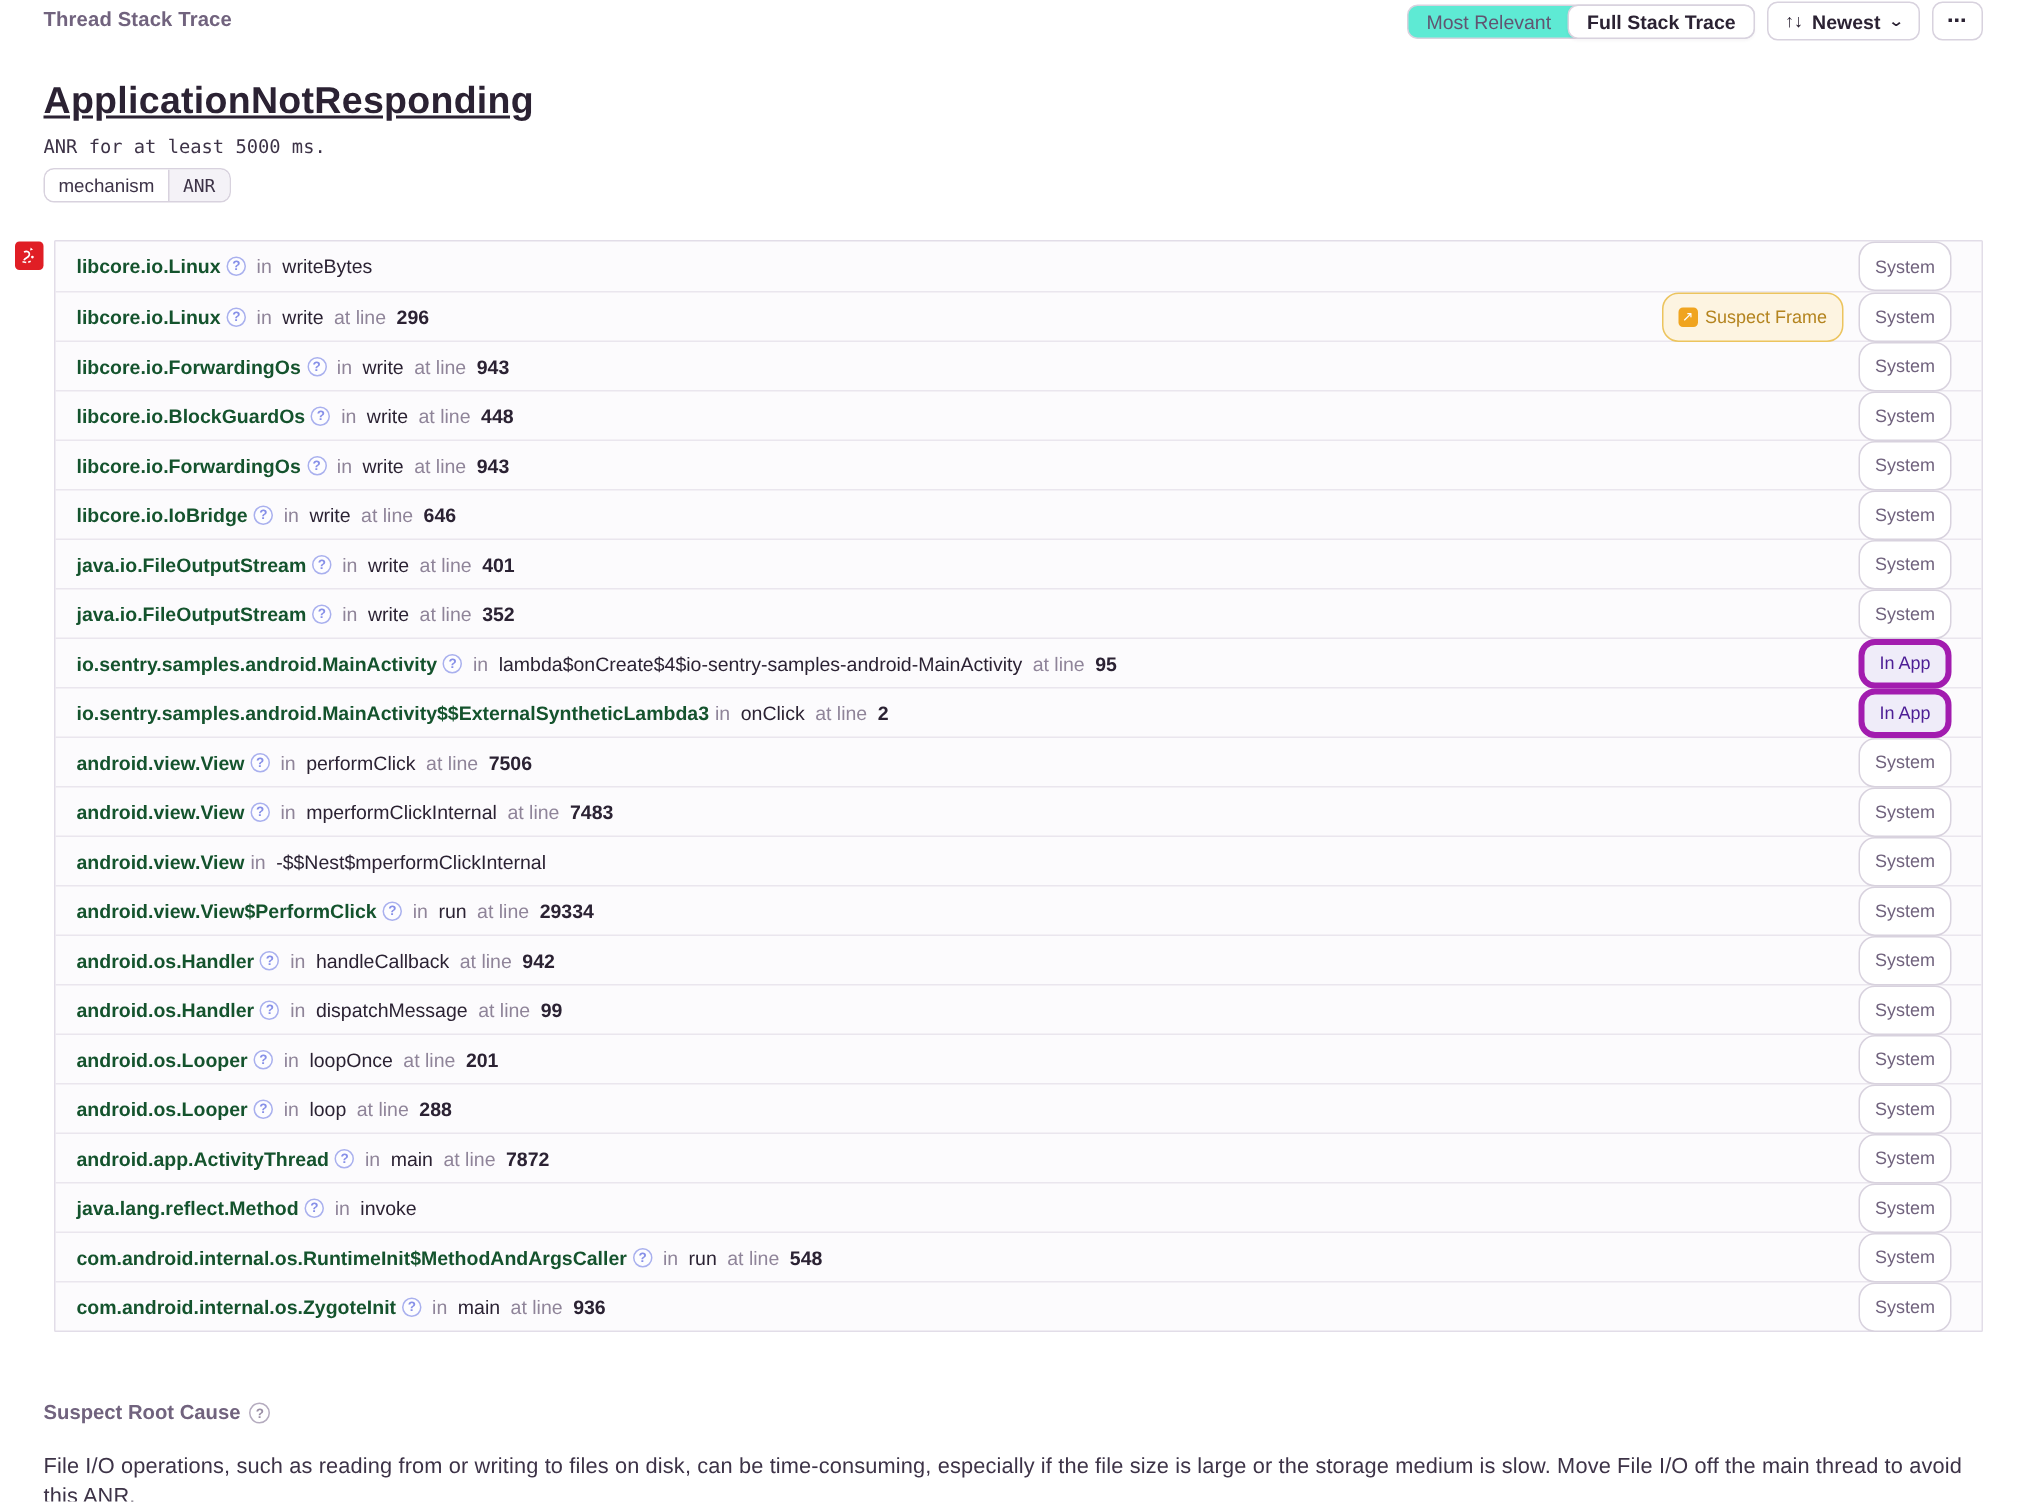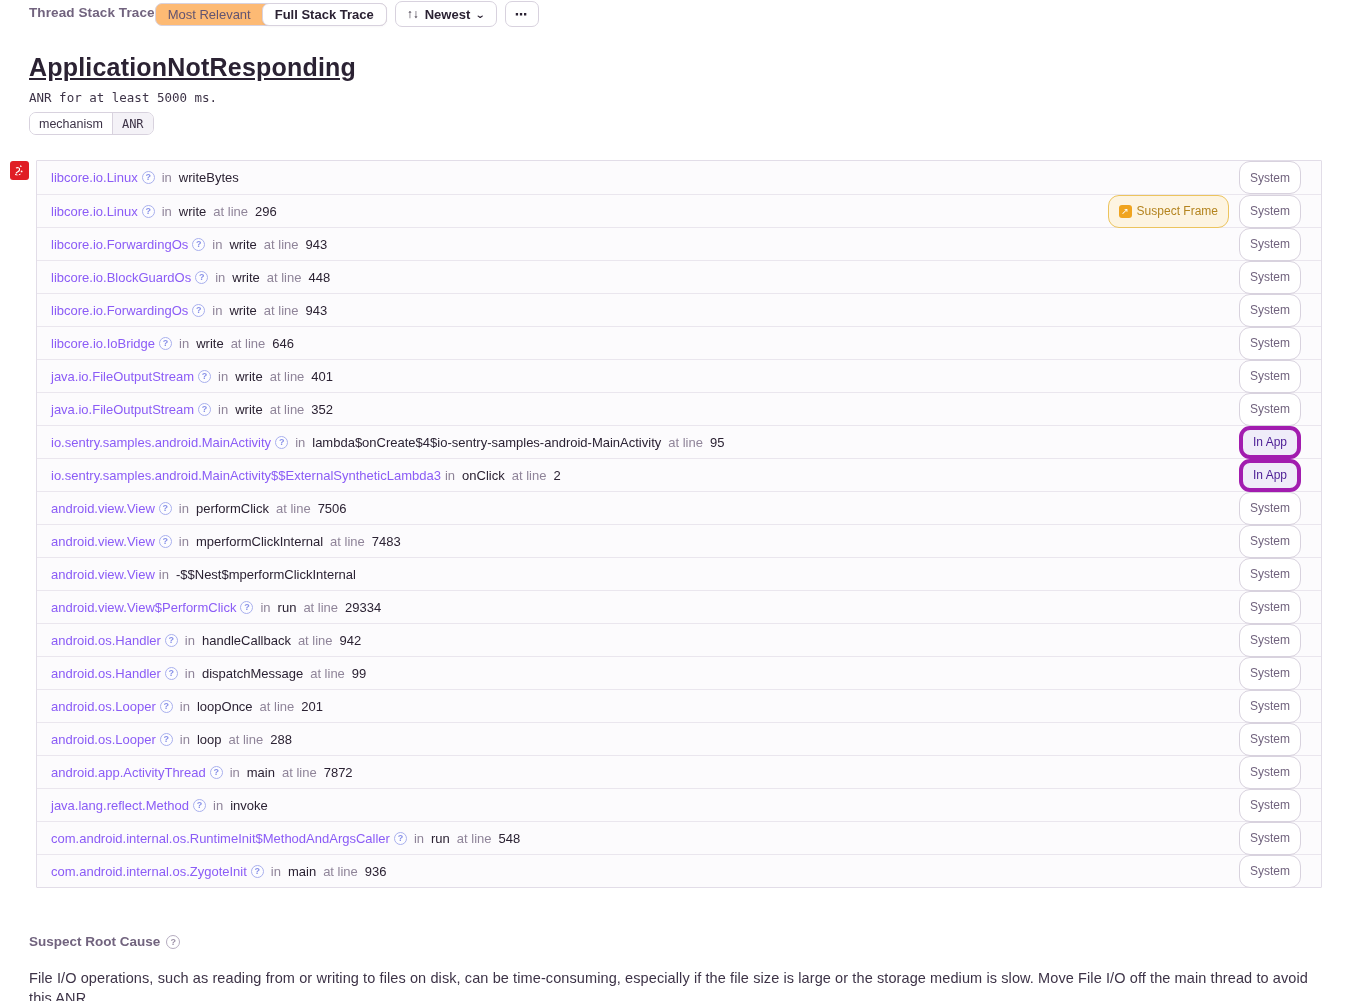--- a/index.html
+++ b/index.html
@@ -5,27 +5,27 @@
   * { margin: 0; padding: 0; box-sizing: border-box; }
   html, body { width: 1350px; height: 1001px; background: #ffffff; overflow: hidden; }
   body {
     font-family: "Liberation Sans", "DejaVu Sans", sans-serif;
     color: #2b2233;
     position: relative;
   }
   .page { padding: 0 28px 0 29px; position: relative; }
 
   
-  .topbar { display: flex; align-items: flex-start; padding-top: 5px; }
+  .topbar { display: flex; justify-content: space-between; align-items: flex-start; padding-top: 5px; }
   .section-title { font-size: 13.5px; font-weight: 700; color: #71637e; letter-spacing: .1px; }
   .controls { display: flex; gap: 8px; align-items: center; margin-top: -4px; }
 
   .seg-control {
     display: flex; align-items: stretch; border: 1px solid #d8d2de; border-radius: 7px;
-    background: #fdba74; height: 23px; overflow: visible;
+    background: #5eead4; height: 23px; overflow: visible;
   }
   .seg {
     display: flex; align-items: center; padding: 0 12px; font-size: 13px; color: #625471;
     border-radius: 7px; cursor: pointer; white-space: nowrap;
   }
   .seg.active {
     background: #ffffff; border: 1px solid #d8d2de; font-weight: 700; color: #2b2233;
     margin: -1px; box-shadow: 0 1px 2px rgba(43,34,51,.04);
   }
   .btn {
@@ -65,29 +65,29 @@
   .trace-table {
     margin-left: 7px; border: 1px solid #e2dde8; border-radius: 1px; background: #fcfbfd;
   }
   .frame-row {
     display: flex; align-items: center; justify-content: space-between;
     height: 33px; padding: 0 20px 0 14px; border-top: 1px solid #eae6ee;
     cursor: pointer;
   }
   .frame-row:first-child { border-top: none; }
   .frame-left { display: flex; align-items: center; gap: 7px; font-size: 13px; min-width: 0; }
-  .module { color: #8b5cf6; margin-right: -3px; }
+  .module { color: #14532d; margin-right: -3px; font-weight: bold; }
   .help-icon {
     width: 13px; height: 13px; border: 1px solid #a9b0ee; border-radius: 50%;
     color: #8790e8; font-size: 9px; font-weight: 700; line-height: 11px; text-align: center;
     display: inline-block; flex: 0 0 auto; cursor: pointer; background: #fdfdff;
   }
   .kw { color: #8f8499; }
   .func { color: #2b2233; font-weight: 500; }
-  .lineno { color: #2b2233; font-weight: 400; }
+  .lineno { color: #2b2233; font-weight: 700; }
   .frame-right { display: flex; align-items: center; gap: 10px; flex: 0 0 auto; }
 
   .badge {
     height: 33px; display: inline-flex; align-items: center; padding: 0 10px;
     border-radius: 11px; font-size: 12px; white-space: nowrap;
   }
   .badge-system { background: #ffffff; border: 1px solid #d8d2de; color: #71637e; }
   .badge-inapp  { background: #efecf9; border: 4px solid #a21caf; color: #4c1d95; }
   .badge-suspect {
     background: #fdf4e1; border: 1px solid #ecc45e; color: #b4841f; gap: 5px;

